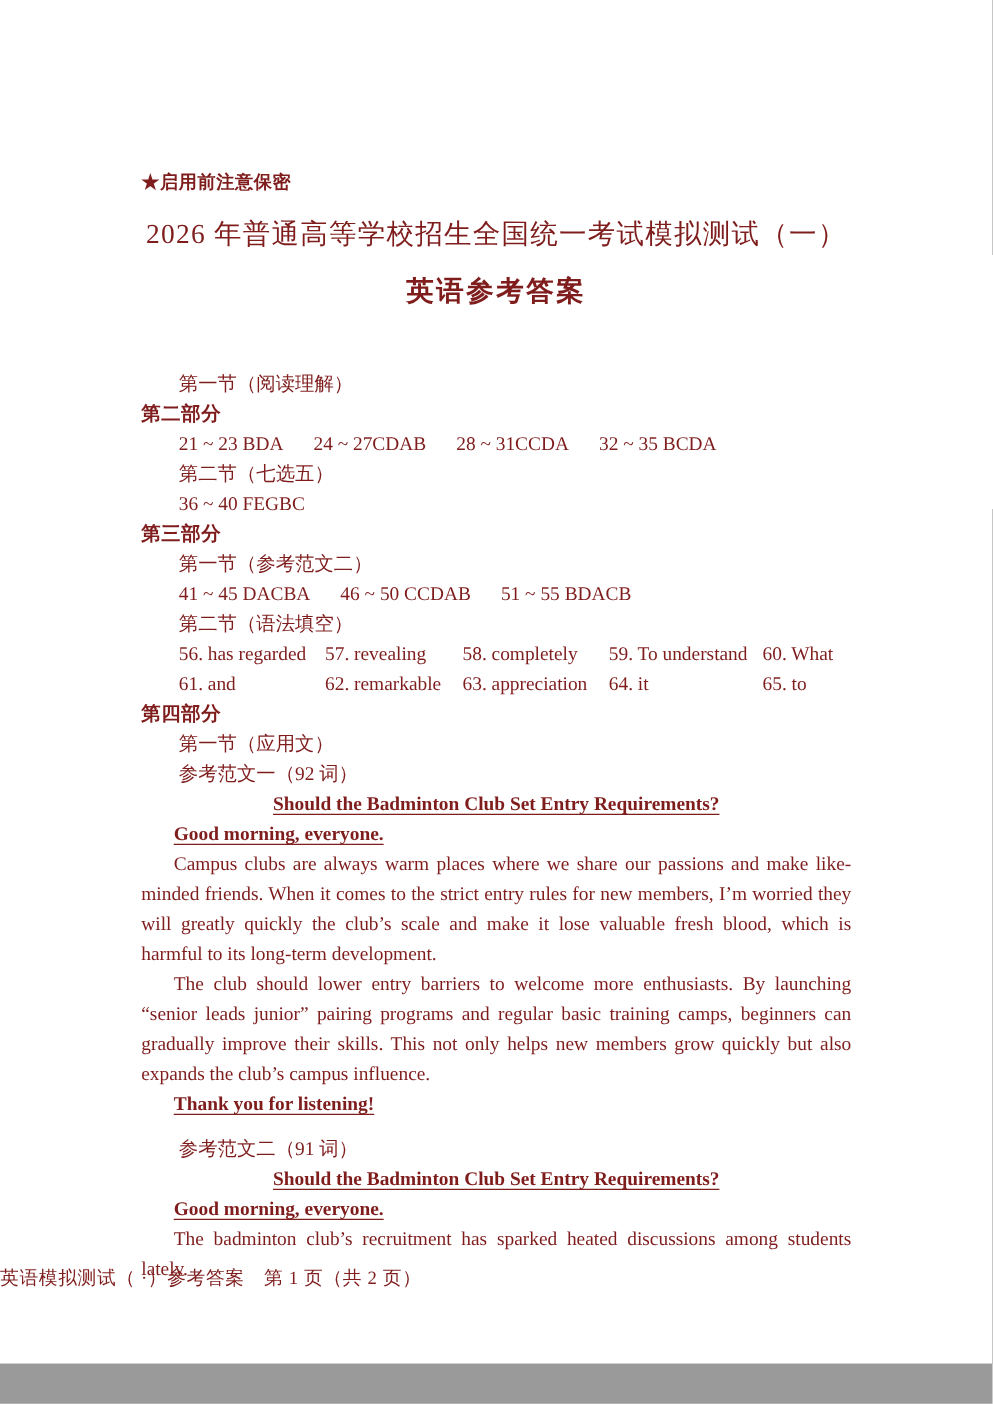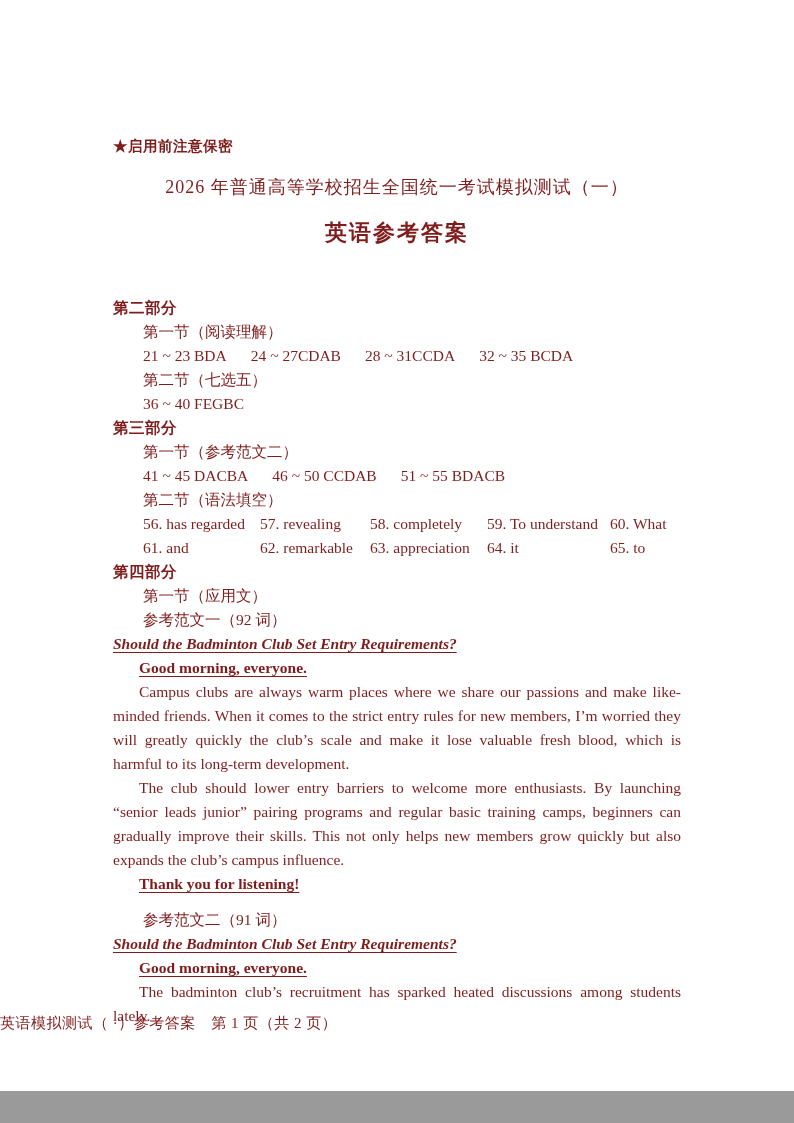--- a/index.html
+++ b/index.html
@@ -22,21 +22,21 @@
   .notice {
     font-family: "Liberation Sans", sans-serif;
     font-weight: 700;
     font-size: 14.5px;
     line-height: 18px;
     letter-spacing: 0.5px;
   }
   .exam-title {
     margin-top: 17px;
     text-align: center;
-    font-size: 18px;
+    font-size: 22px;
     line-height: 30px;
     letter-spacing: 1px;
     white-space: nowrap;
     font-weight: 500;
   }
   .answer-title {
     margin-top: 13px;
     text-align: center;
     font-family: "Liberation Sans", sans-serif;
     font-weight: 700;
@@ -63,21 +63,21 @@
     white-space: nowrap;
   }
   .grammar {
     display: grid;
     grid-template-columns: 117px 110px 117px 123px 1fr;
     padding-left: 30px;
     line-height: 24px;
     white-space: nowrap;
   }
   .essay-title {
-    font-style: italic;
+    text-align: center;
     font-weight: 600;
     text-decoration: underline;
     text-underline-offset: 3px;
   }
   .greeting, .closing {
     font-weight: 600;
     text-indent: 26px;
     text-decoration: underline;
     text-underline-offset: 3px;
   }
@@ -107,22 +107,22 @@
     <div class="notice">
       <span>★</span><span>启用前注意保密</span>
     </div>
 
     <div class="exam-title">2026 年普通高等学校招生全国统一考试模拟测试（一）</div>
 
     <div class="answer-title">英语参考答案</div>
 
     <div class="answers">
 
+      <div class="row sub">第一节（阅读理解）</div>
       <div class="row part-heading">第二部分</div>
-      <div class="row sub">第一节（阅读理解）</div>
       <div class="row ans-row">
         <span>21 ~ 23 BDA</span>
         <span>24 ~ 27CDAB</span>
         <span>28 ~ 31CCDA</span>
         <span>32 ~ 35 BCDA</span>
       </div>
       <div class="row sub">第二节（七选五）</div>
       <div class="row sub">36 ~ 40 FEGBC</div>
 
       <div class="row part-heading">第三部分</div>

